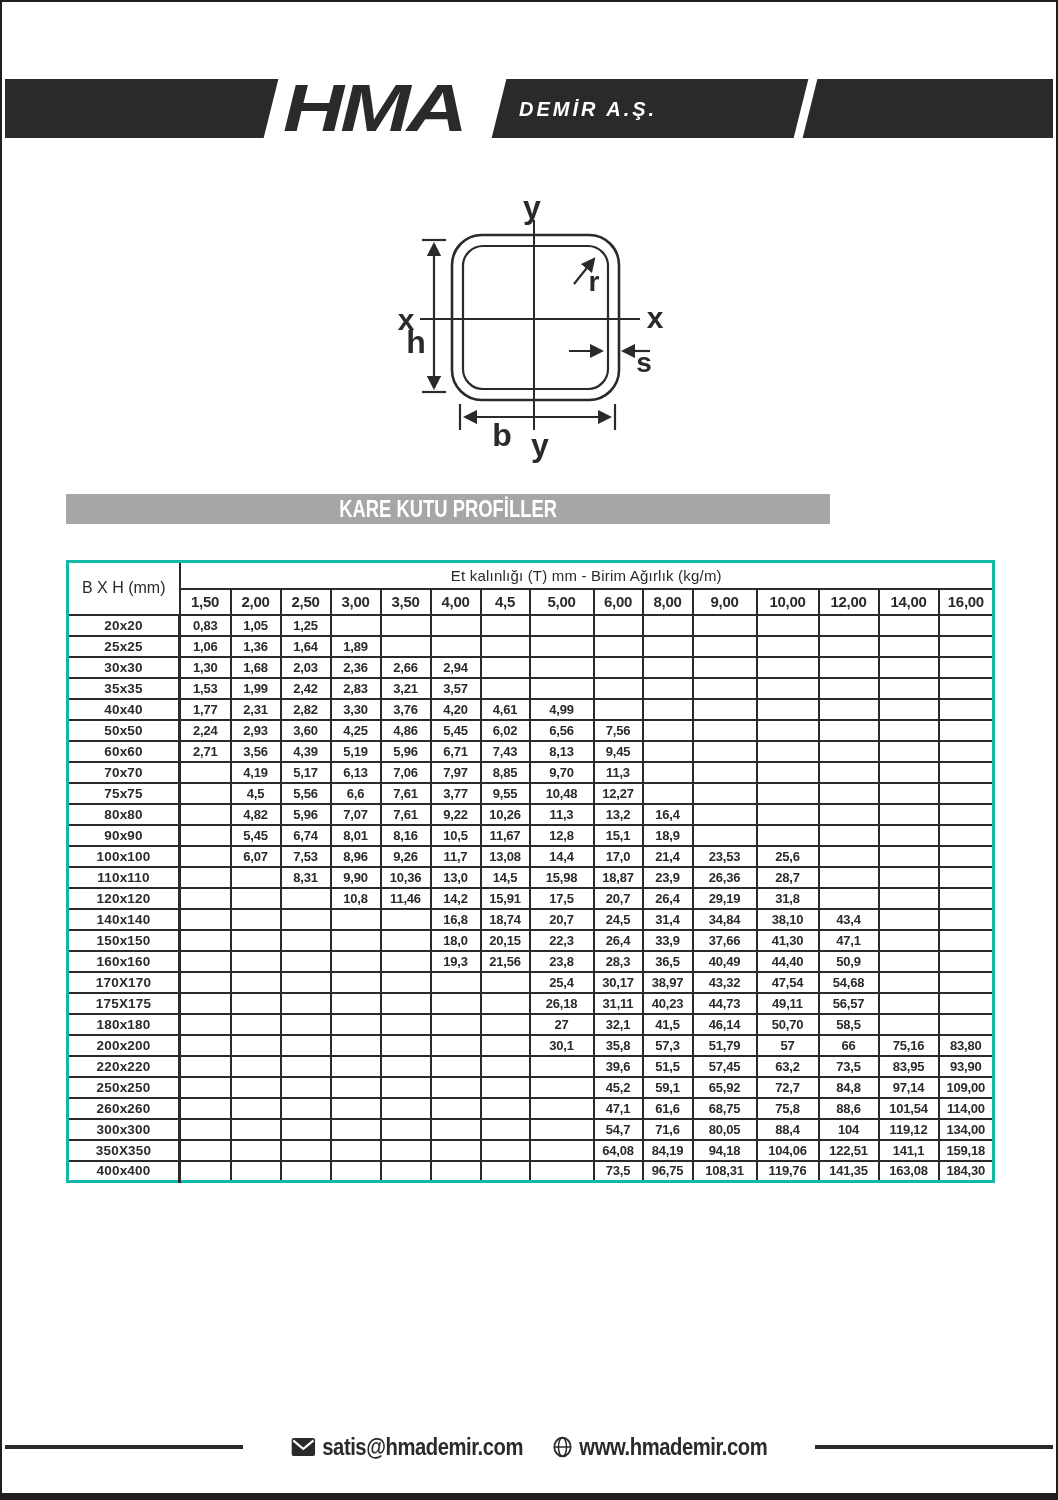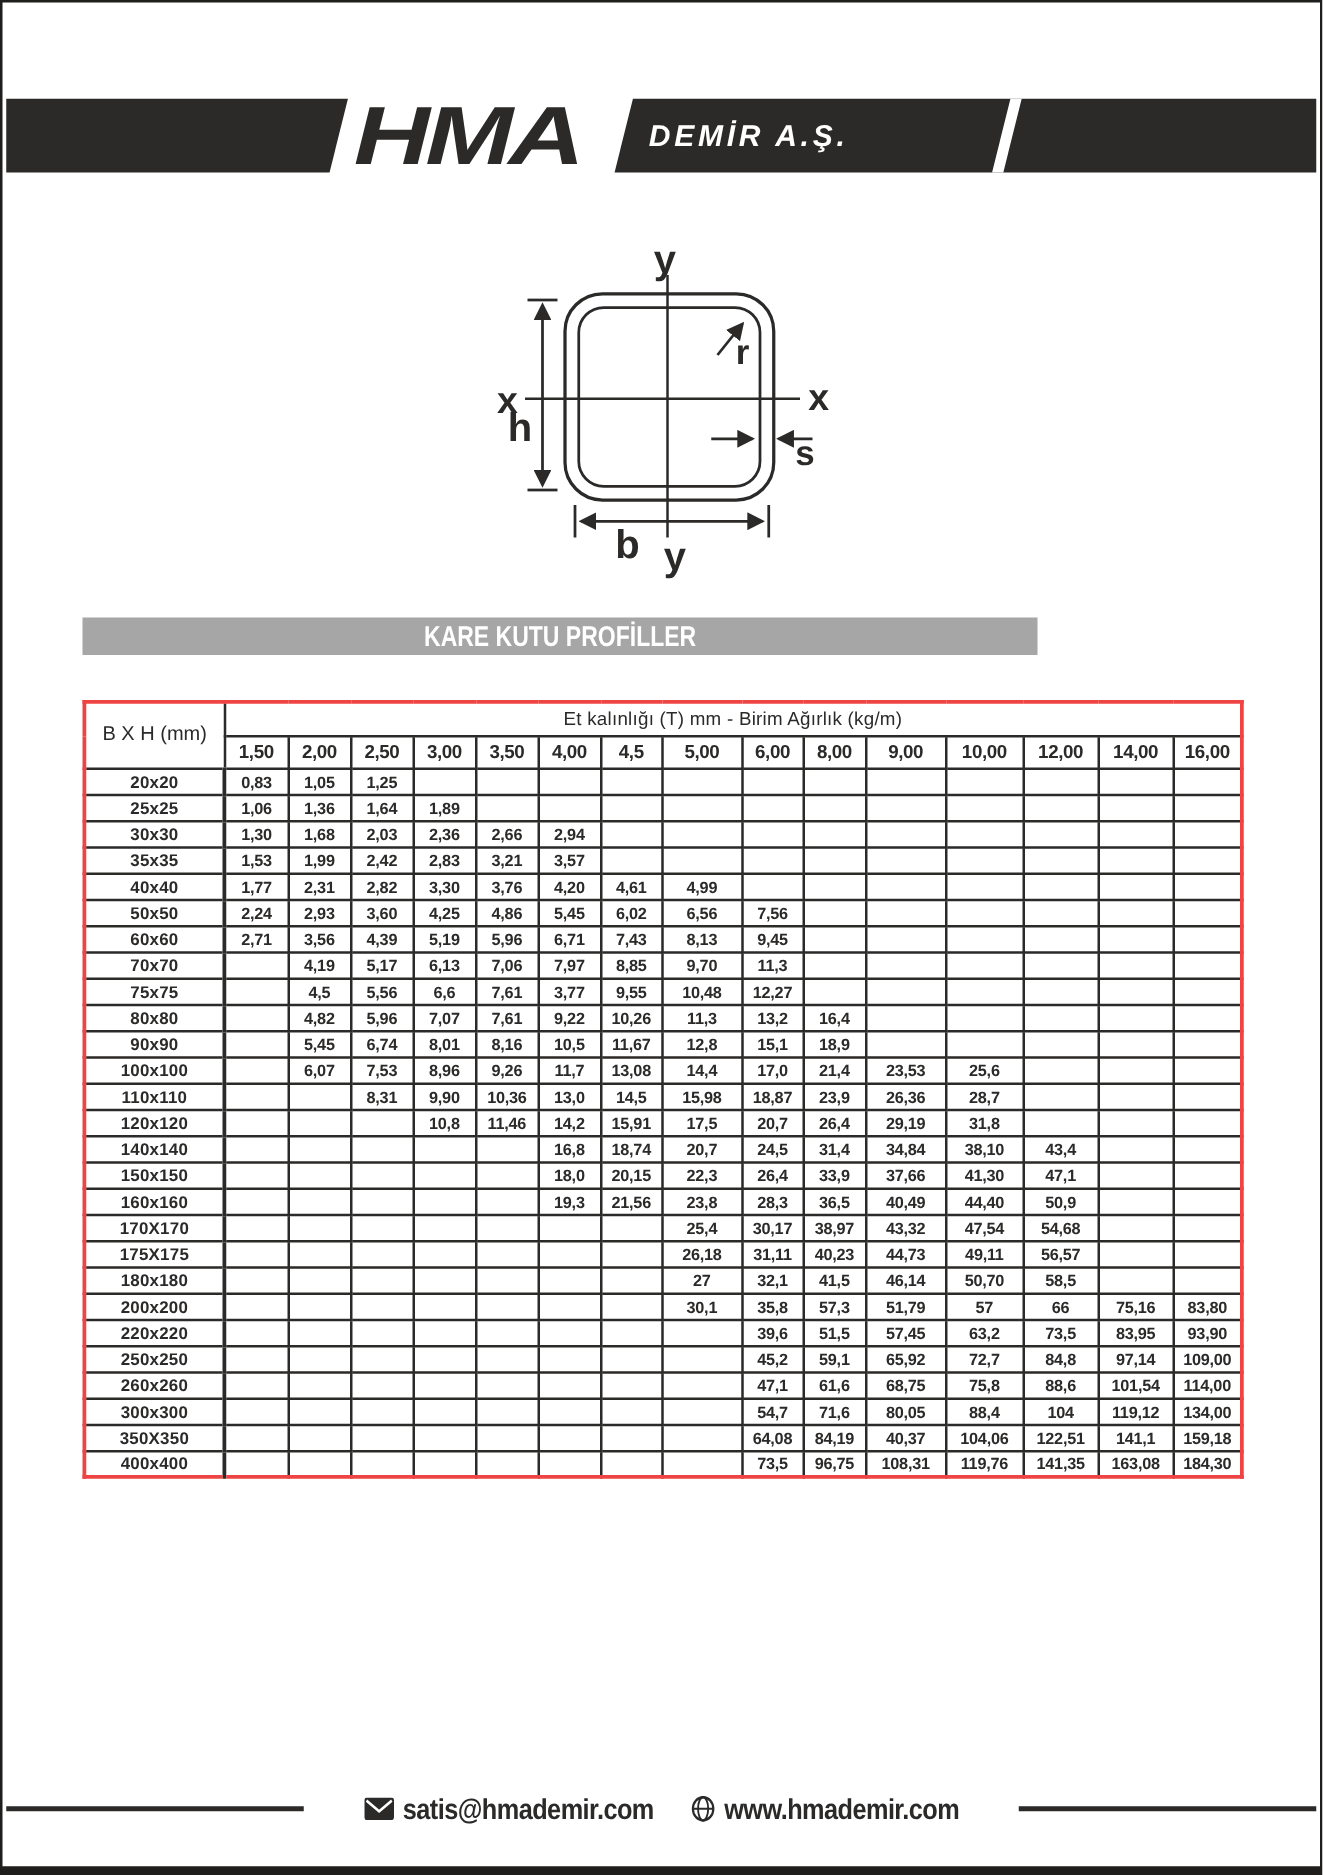--- a/index.html
+++ b/index.html
@@ -29,21 +29,21 @@
     font-size:66px; font-weight:bold; font-style:italic; letter-spacing:-3px;
     color:#2b2a29; transform:scaleX(1.28); transform-origin:left center;
     white-space:nowrap; z-index:2;
   }
   .banner-gap {
     position:absolute; left:796px; top:0; width:9px; height:100%;
     background:#fff; transform:skewX(-14deg);
   }
   .company-name {
     position:absolute; left:514px; top:0; height:59px; line-height:61px;
-    font-size:24px; font-weight:bold; font-style:italic; letter-spacing:3px;
+    font-size:20px; font-weight:bold; font-style:italic; letter-spacing:3px;
     color:#ffffff; white-space:nowrap;
   }
 
   
   .diagram { position:absolute; left:370px; top:190px; width:335px; height:278px; }
   .diagram svg { display:block; }
   .diagram text { font-family:"Liberation Sans", sans-serif; font-weight:bold; fill:#2b2a29; }
 
   
   .title-bar {
@@ -53,21 +53,21 @@
   .title-bar span {
     display:inline-block; transform:scaleX(.8);
     color:#ffffff; font-weight:bold; font-size:23px; letter-spacing:0px;
     white-space:nowrap;
   }
 
   
   .table-wrap { position:absolute; left:64px; top:558px; width:930px; }
   table.profiles {
     border-collapse:collapse; table-layout:fixed; width:928px;
-    border:3px solid #ef4444;
+    border:3px solid #14b8a6;
   }
   table.profiles th, table.profiles td {
     border:2px solid #2b2a29; text-align:center; vertical-align:middle;
     overflow:hidden; white-space:nowrap;
   }
   th.corner { font-size:16px; font-weight:normal; border-right-width:3px; }
   th.span-header { font-size:15px; font-weight:normal; height:27px; letter-spacing:.2px; }
   th.thick { font-size:15px; font-weight:bold; height:26px; letter-spacing:-.3px; }
   tbody th.size { font-size:13.5px; font-weight:600; height:21px; letter-spacing:.2px; border-right-width:3px; }
   tbody td { font-size:13px; font-weight:bold; letter-spacing:-.2px; }
@@ -642,21 +642,21 @@
             <td></td>
             <td></td>
             <td></td>
             <td></td>
             <td></td>
             <td></td>
             <td></td>
             <td></td>
             <td>64,08</td>
             <td>84,19</td>
-            <td>40,37</td>
+            <td>94,18</td>
             <td>104,06</td>
             <td>122,51</td>
             <td>141,1</td>
             <td>159,18</td>
           </tr>
           <tr>
             <th class="size">400x400</th>
             <td></td>
             <td></td>
             <td></td>

